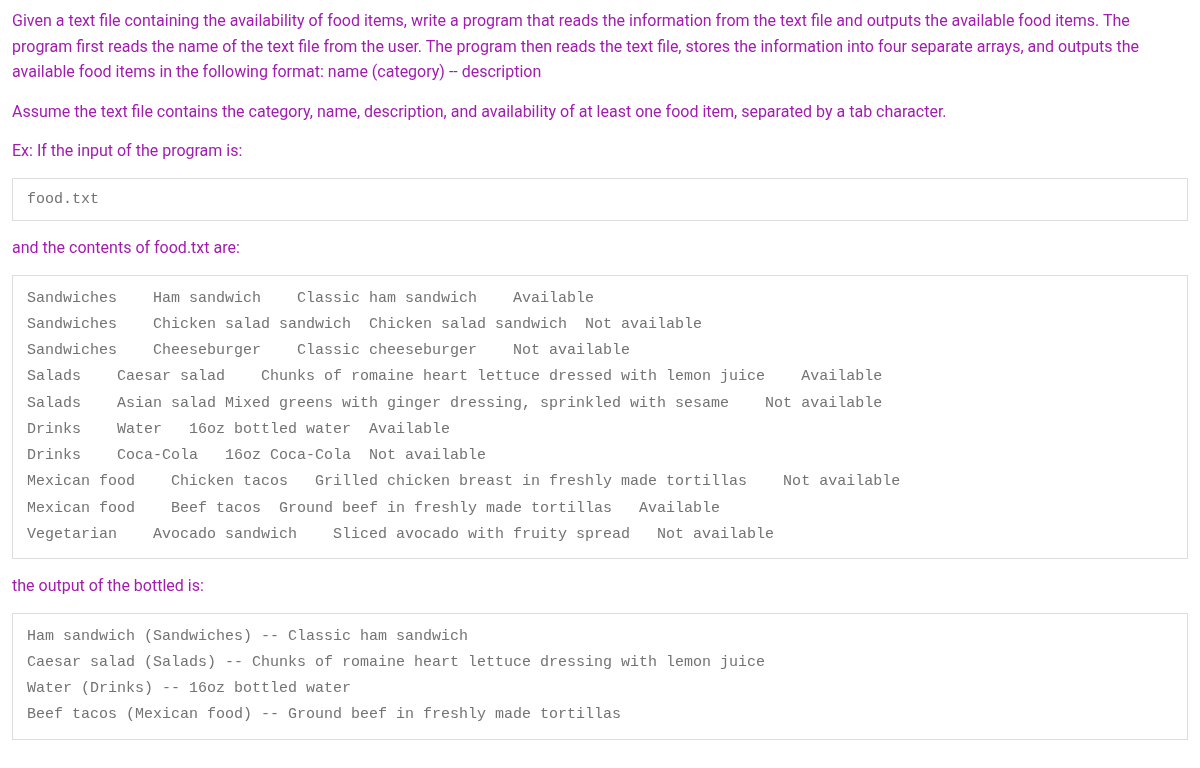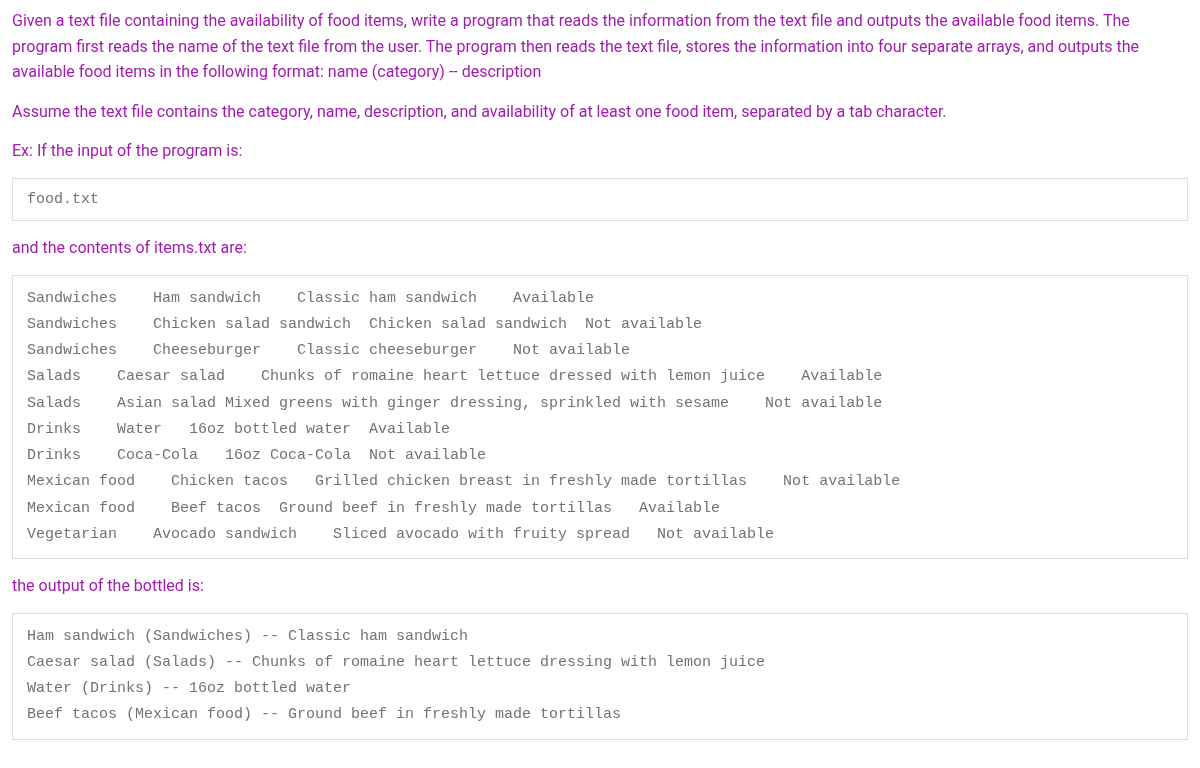--- a/index.html
+++ b/index.html
@@ -41,21 +41,21 @@
 <body>
 
 <p class="prose-paragraph">Given a text file containing the availability of food items, write a program that reads the information from the text file and outputs the available food items. The program first reads the name of the text file from the user. The program then reads the text file, stores the information into four separate arrays, and outputs the available food items in the following format: name (category) -- description</p>
 
 <p class="prose-paragraph">Assume the text file contains the category, name, description, and availability of at least one food item, separated by a tab character.</p>
 
 <p class="prose-paragraph">Ex: If the input of the program is:</p>
 
 <div class="code-block code-block-single">food.txt</div>
 
-<p class="prose-paragraph">and the contents of items.txt are:</p>
+<p class="prose-paragraph">and the contents of food.txt are:</p>
 
 <div class="code-block">Sandwiches    Ham sandwich    Classic ham sandwich    Available
 Sandwiches    Chicken salad sandwich  Chicken salad sandwich  Not available
 Sandwiches    Cheeseburger    Classic cheeseburger    Not available
 Salads    Caesar salad    Chunks of romaine heart lettuce dressed with lemon juice    Available
 Salads    Asian salad Mixed greens with ginger dressing, sprinkled with sesame    Not available
 Drinks    Water   16oz bottled water  Available
 Drinks    Coca-Cola   16oz Coca-Cola  Not available
 Mexican food    Chicken tacos   Grilled chicken breast in freshly made tortillas    Not available
 Mexican food    Beef tacos  Ground beef in freshly made tortillas   Available

